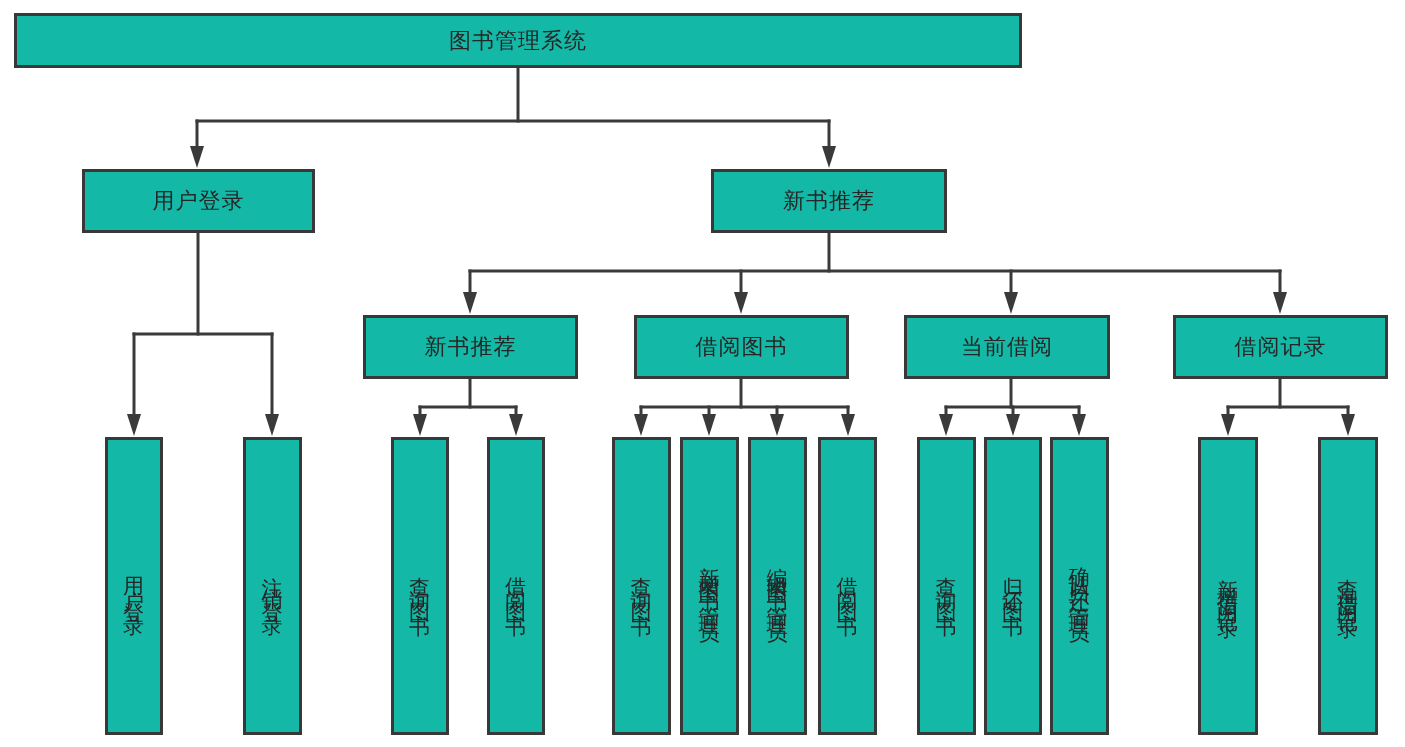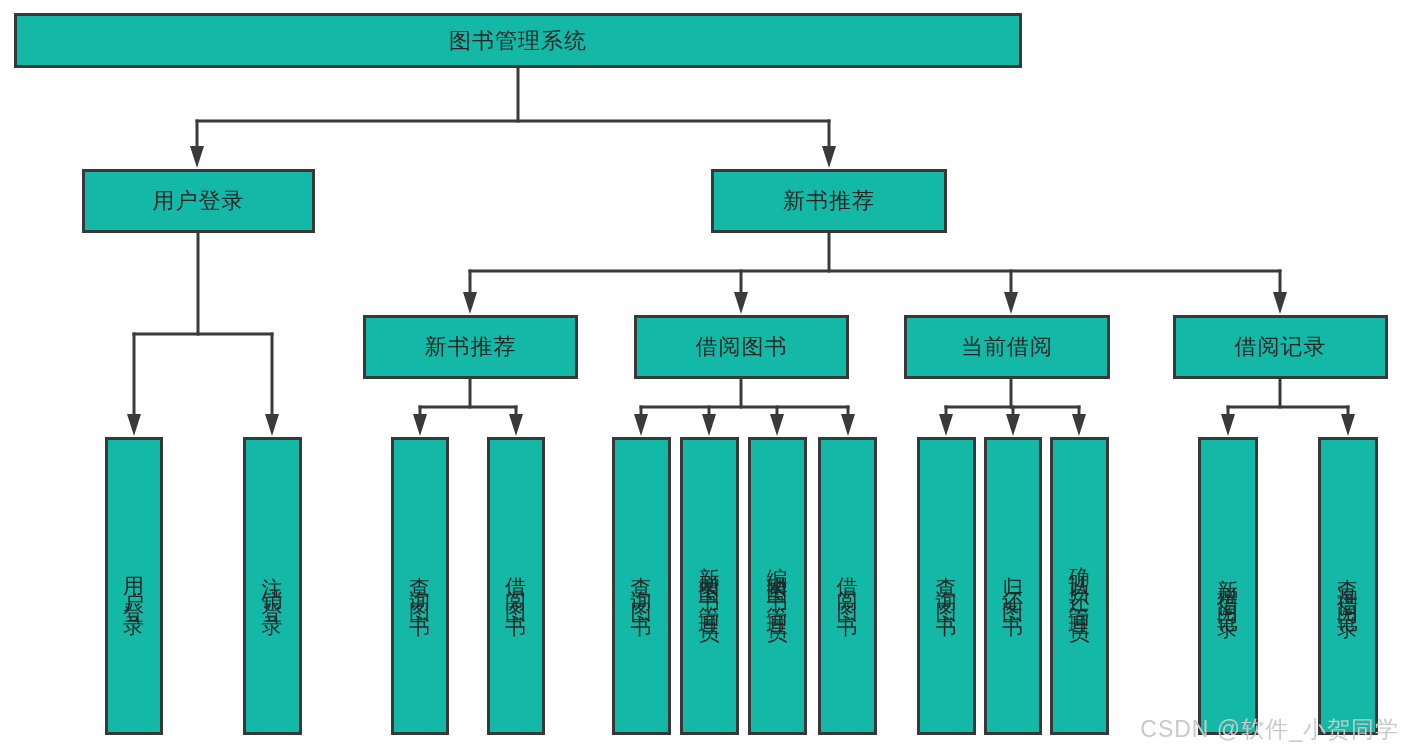--- a/index.html
+++ b/index.html
@@ -190,14 +190,13 @@
   <div class="box leaf n-lf-10">
     <span class="tight">确认归还（管理员）</span>
   </div>
   <div class="box leaf n-lf-11">
     <span class="tight">新增借阅记录</span>
   </div>
   <div class="box leaf n-lf-12">
     <span class="tight">查询借阅记录</span>
   </div>
 
-  <div id="watermark">CSDN @软件_小贺同学</div>
 </div>
 
 </body></html>

